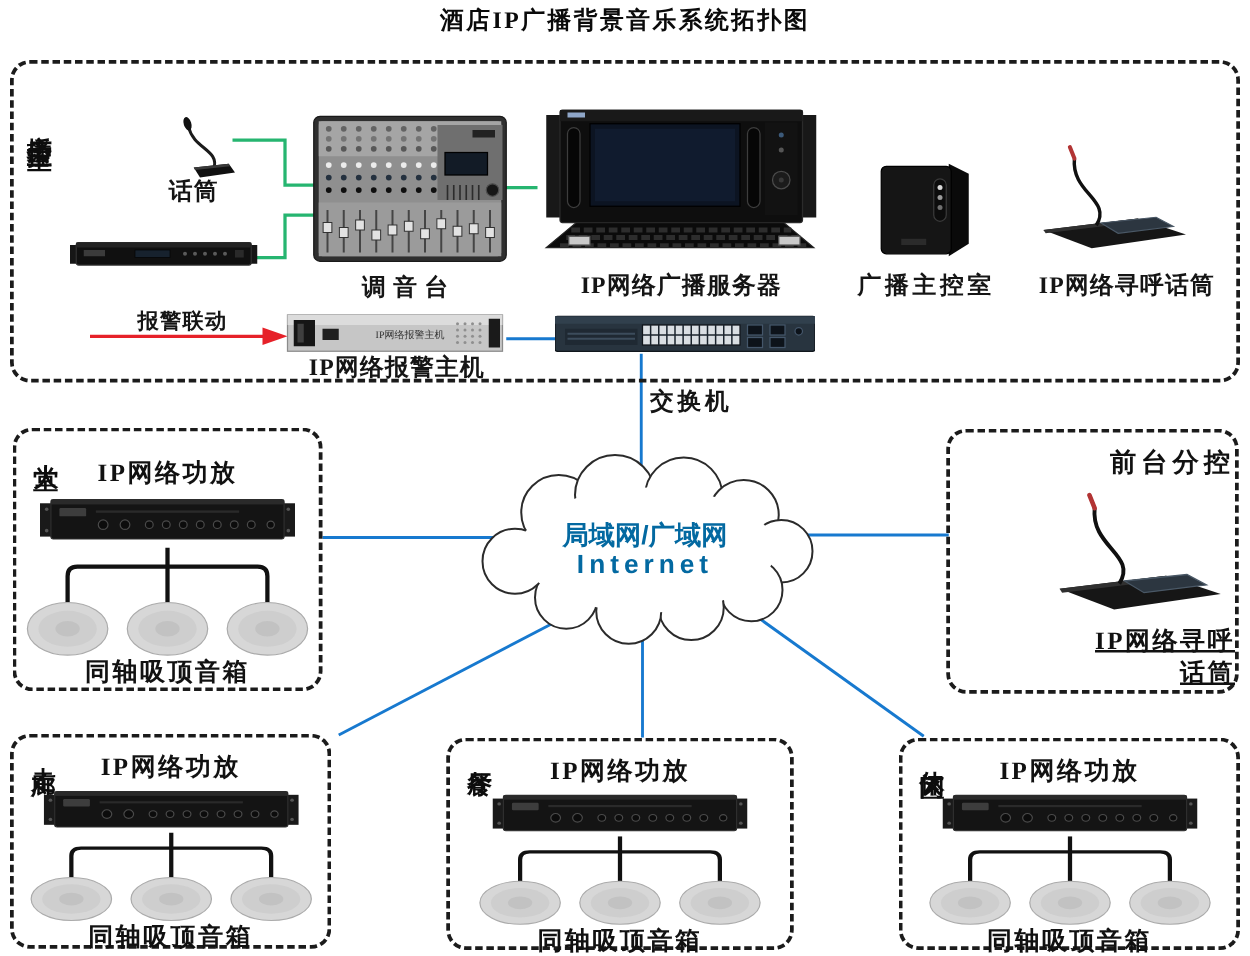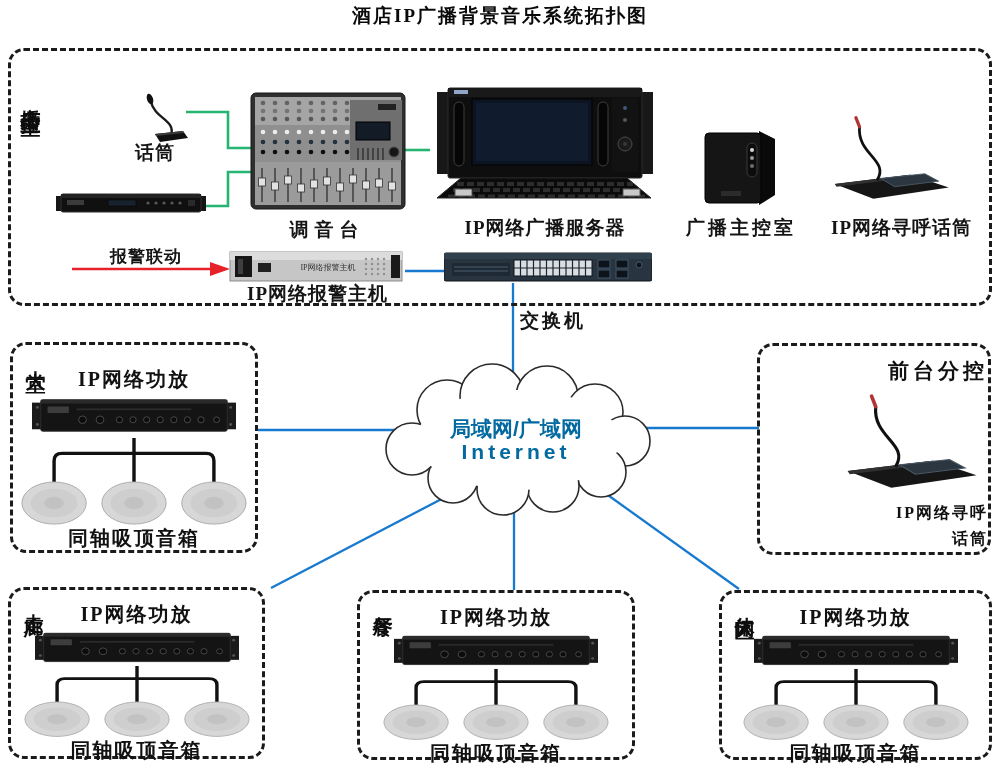--- a/index.html
+++ b/index.html
@@ -24,21 +24,21 @@
   svg.amp{width:204px;height:36px;margin-top:3px;}
   #lobby-box svg.amp{height:40px;margin-top:4px;}
   svg.spk{width:230px;height:72px;margin-top:1px;}
   #lobby-box svg.spk{height:88px;margin-top:3px;}
   #cloud-text{position:absolute;left:405px;top:417px;width:222px;text-align:center;
               font-family:"Liberation Sans",sans-serif;font-weight:bold;color:#0369a1;}
   #cloud-text .l1{font-size:21px;line-height:23px;}
   #cloud-text .l2{font-size:21px;line-height:24px;letter-spacing:4px;}
   #fd-content{position:absolute;left:0;right:0;top:0;display:flex;flex-direction:column;align-items:flex-end;padding-top:12px;}
   #fd-name{font-family:"Liberation Sans",sans-serif;font-weight:bold;font-size:21px;letter-spacing:4px;line-height:26px;}
-  .fd-line{font-size:16px;font-weight:bold;letter-spacing:2px;line-height:26px;}
+  .fd-line{font-size:20px;font-weight:bold;letter-spacing:2px;line-height:26px;text-decoration:underline;}
 </style>
 </head>
 <body>
 
 <div id="canvas">
 
   <svg width="0" height="0" style="position:absolute" aria-hidden="true">
     <defs>
       <g id="sym-amp">
         <rect x="0" y="8" width="11" height="28" fill="#1a1a1a"></rect>

